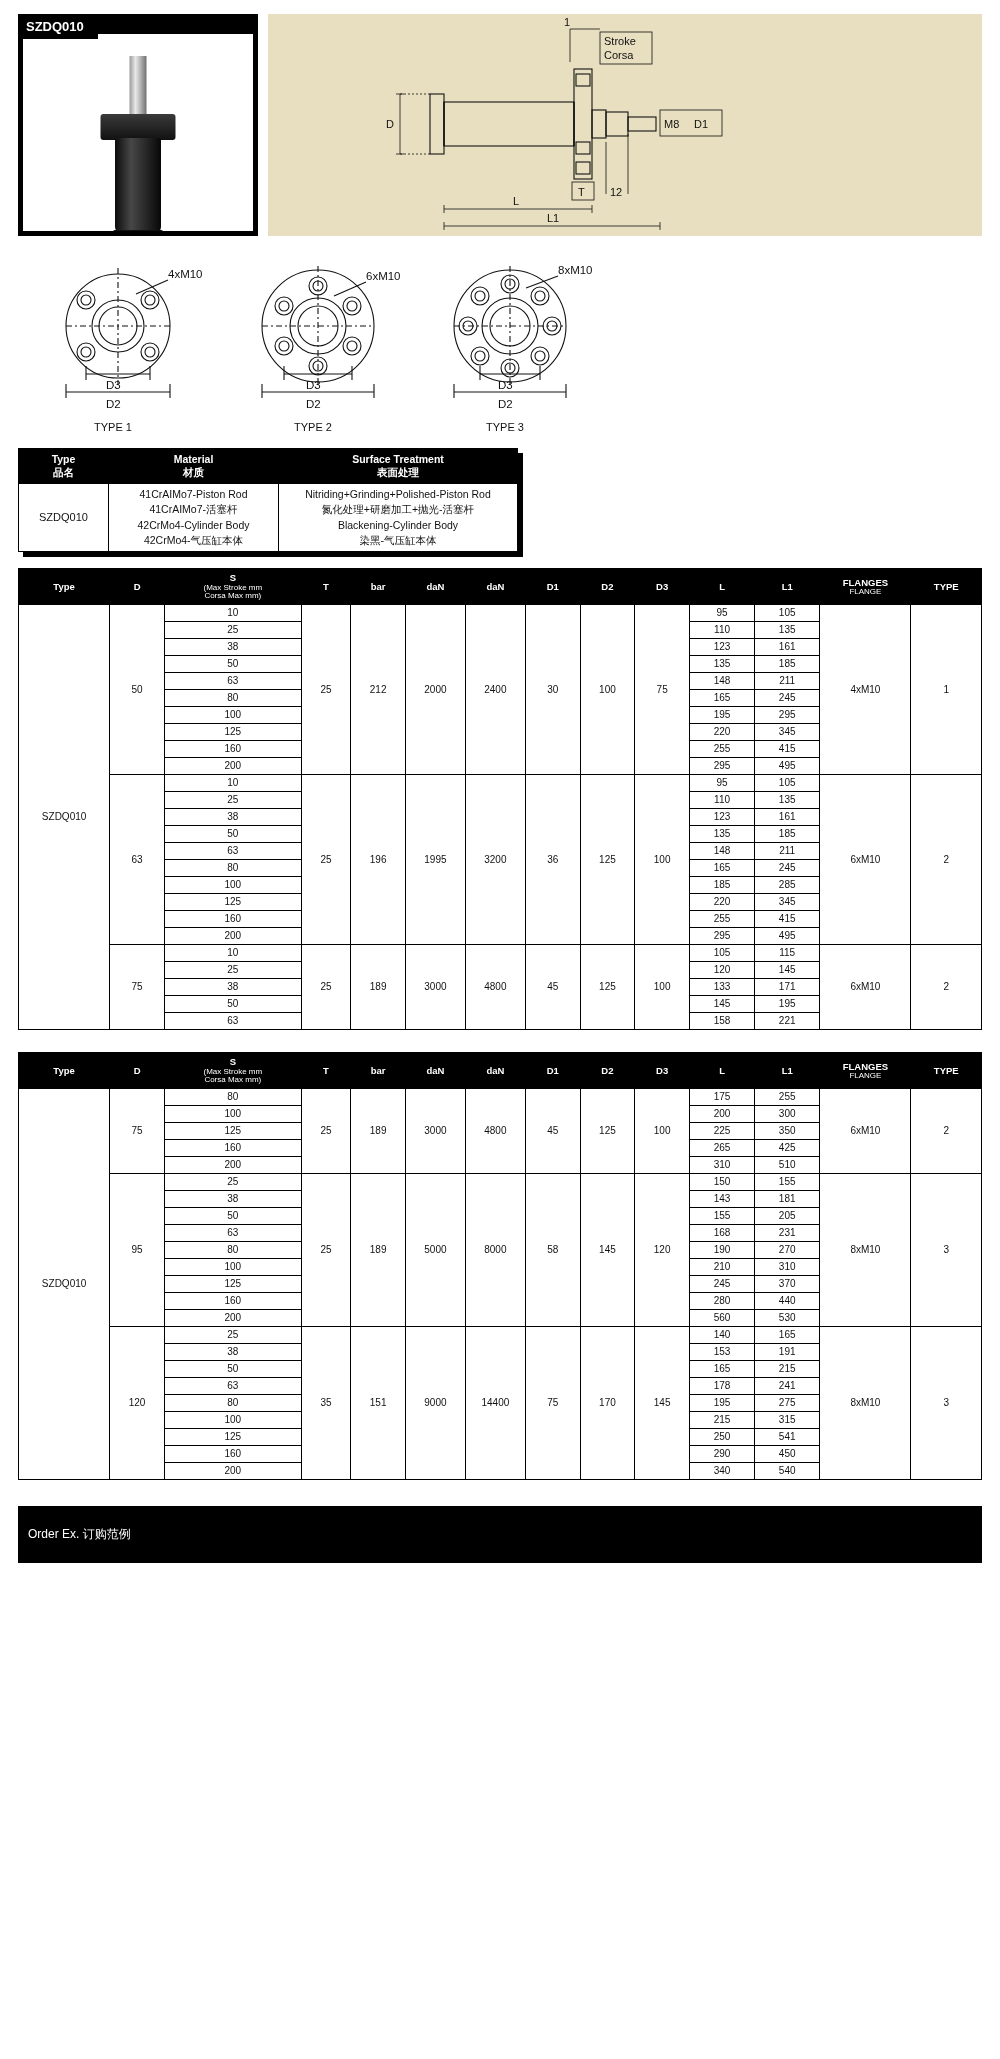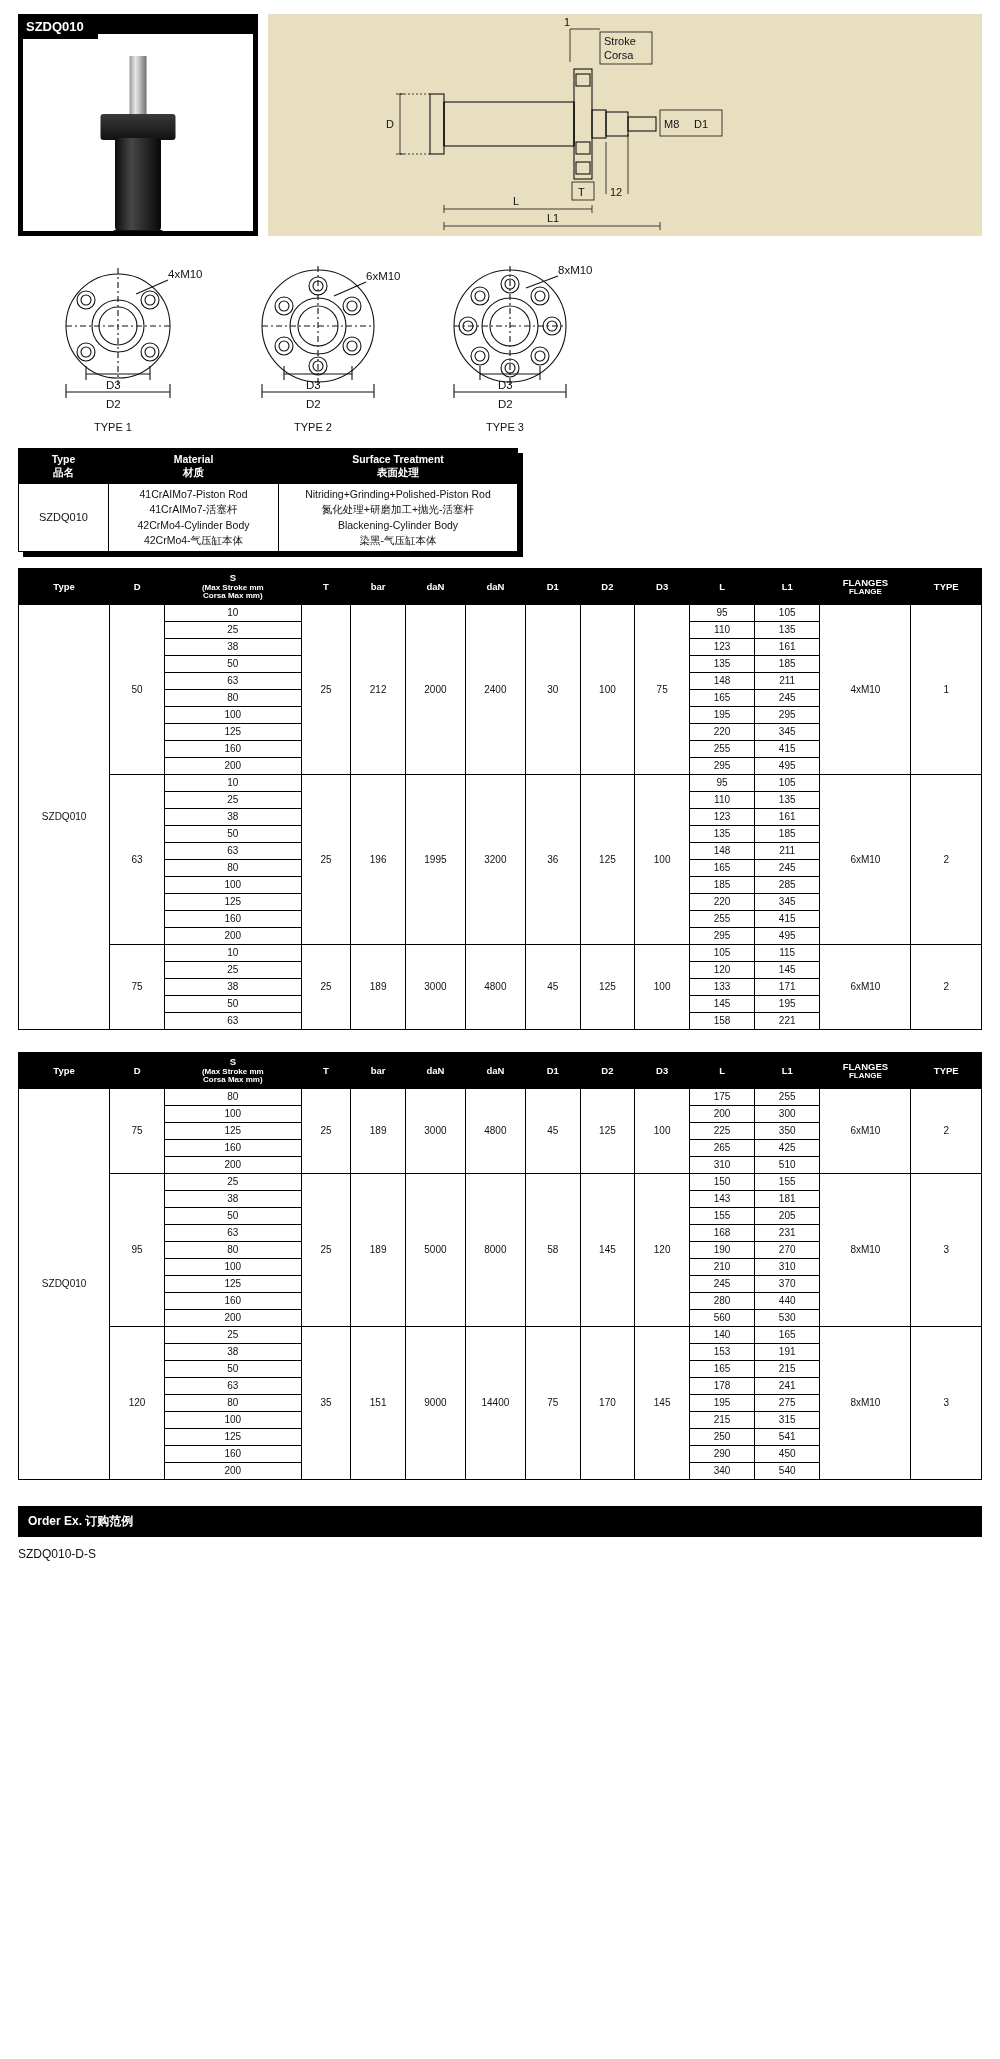--- a/index.html
+++ b/index.html
@@ -58,26 +58,26 @@
   .spec-wrap { margin:16px 18px 0 18px; }
   table.spec { border-collapse:collapse; width:100%; table-layout:fixed; }
   table.spec th {
     background:#000; color:#fff; font-size:9.5px; font-weight:bold;
     border:1px solid #000; padding:3px 1px; line-height:1.2;
   }
   table.spec td {
     border:1px solid #000; font-size:10px; text-align:center; padding:1px 1px;
     height:15px; line-height:14px;
   }
-  .sub { font-size:8px; font-weight:bold; display:block; line-height:1.1; }
+  .sub { font-size:8px; font-weight:normal; display:block; line-height:1.1; }
 
   
   .order-bar {
     margin:26px 18px 0 18px; background:#000; color:#fff;
-    font-size:12px; font-weight:bold; padding:7px 10px;
+    font-size:12px; font-weight:normal; padding:20px 10px;
   }
   .order-code { margin:10px 18px 0 18px; font-size:12px; }
 </style>
 </head>
 <body>
 
 <div class="page">
 
   <div class="top-row">
 
@@ -680,15 +680,14 @@
           <tr>
             <td>200</td>
             <td>340</td>
             <td>540</td>
           </tr>
         </tbody>
     </table>
   </div>
 
   <div class="order-bar">Order Ex. 订购范例</div>
-  <div class="order-code">SZDQ010-D-S</div>
 
 </div>
 
 </body></html>

